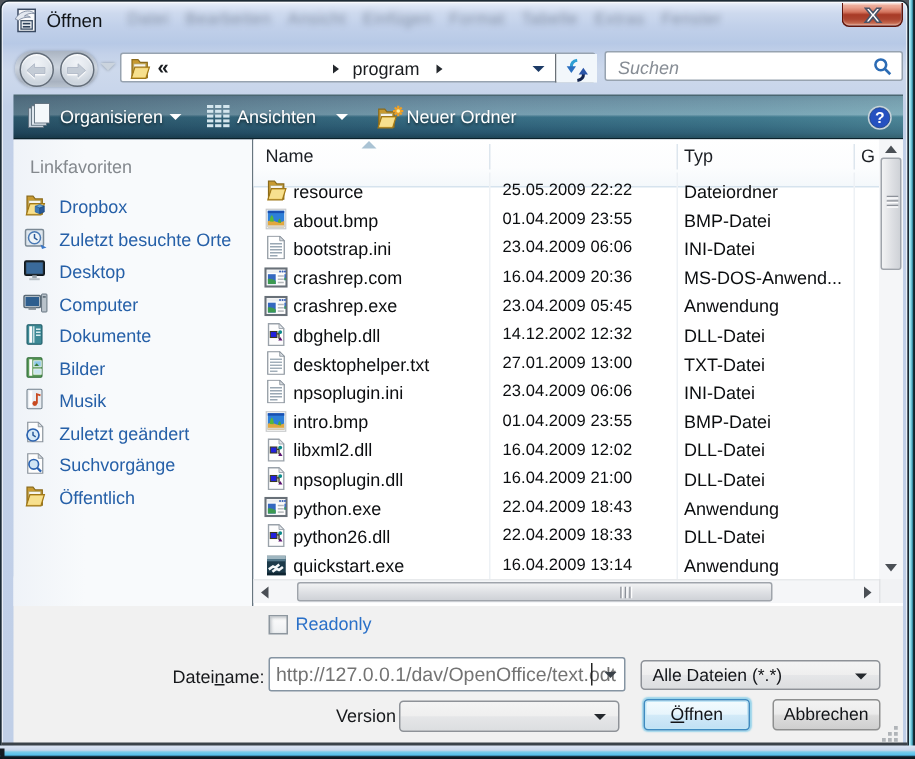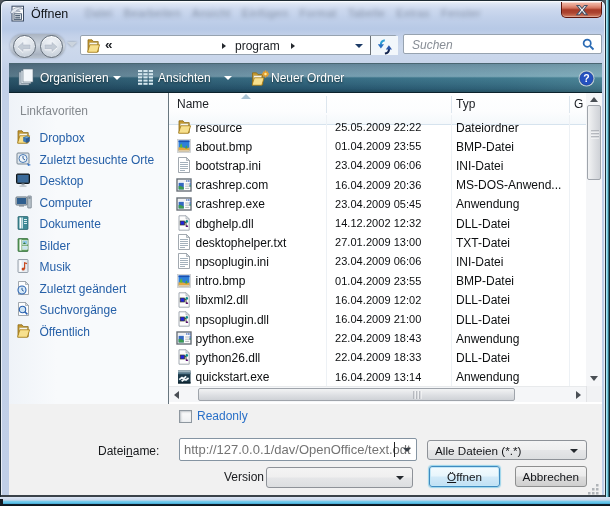--- a/index.html
+++ b/index.html
@@ -559,21 +559,21 @@
           </g>
         </svg>
       </div>
     <div class="sbarr" style="right:5px;top:3.5px;border-top:4px solid transparent;border-bottom:4px solid transparent;border-left:5px solid #4a4f55"></div>
   </div>
   <div id="sbcorner" class="abs"></div>
 
   <div id="bpanel" class="abs">
     <div id="cb"></div>
       <div id="cblbl">Readonly</div>
-    <div class="blbl" style="left:89px;top:40px">Datei<span style="text-decoration:underline">n</span>ame:</div>
+    <div class="blbl" style="left:106px;top:40px">Datei<span style="text-decoration:underline">n</span>ame:</div>
     <div id="fname">
         <div class="tx">http://127.0.0.1/dav/OpenOffice/text.odt</div>
         <div style="position:absolute;left:214px;top:3px;width:1px;height:15px;background:#222"></div>
         <div class="da"></div>
       </div>
     <div class="vcombo" style="left:418px;top:36px;width:160px;height:20px">
         <div class="tx">Alle Dateien (*.*)</div>
         <div class="da"></div>
       </div>
     <div class="blbl" style="left:215px;top:66px">Version</div>

